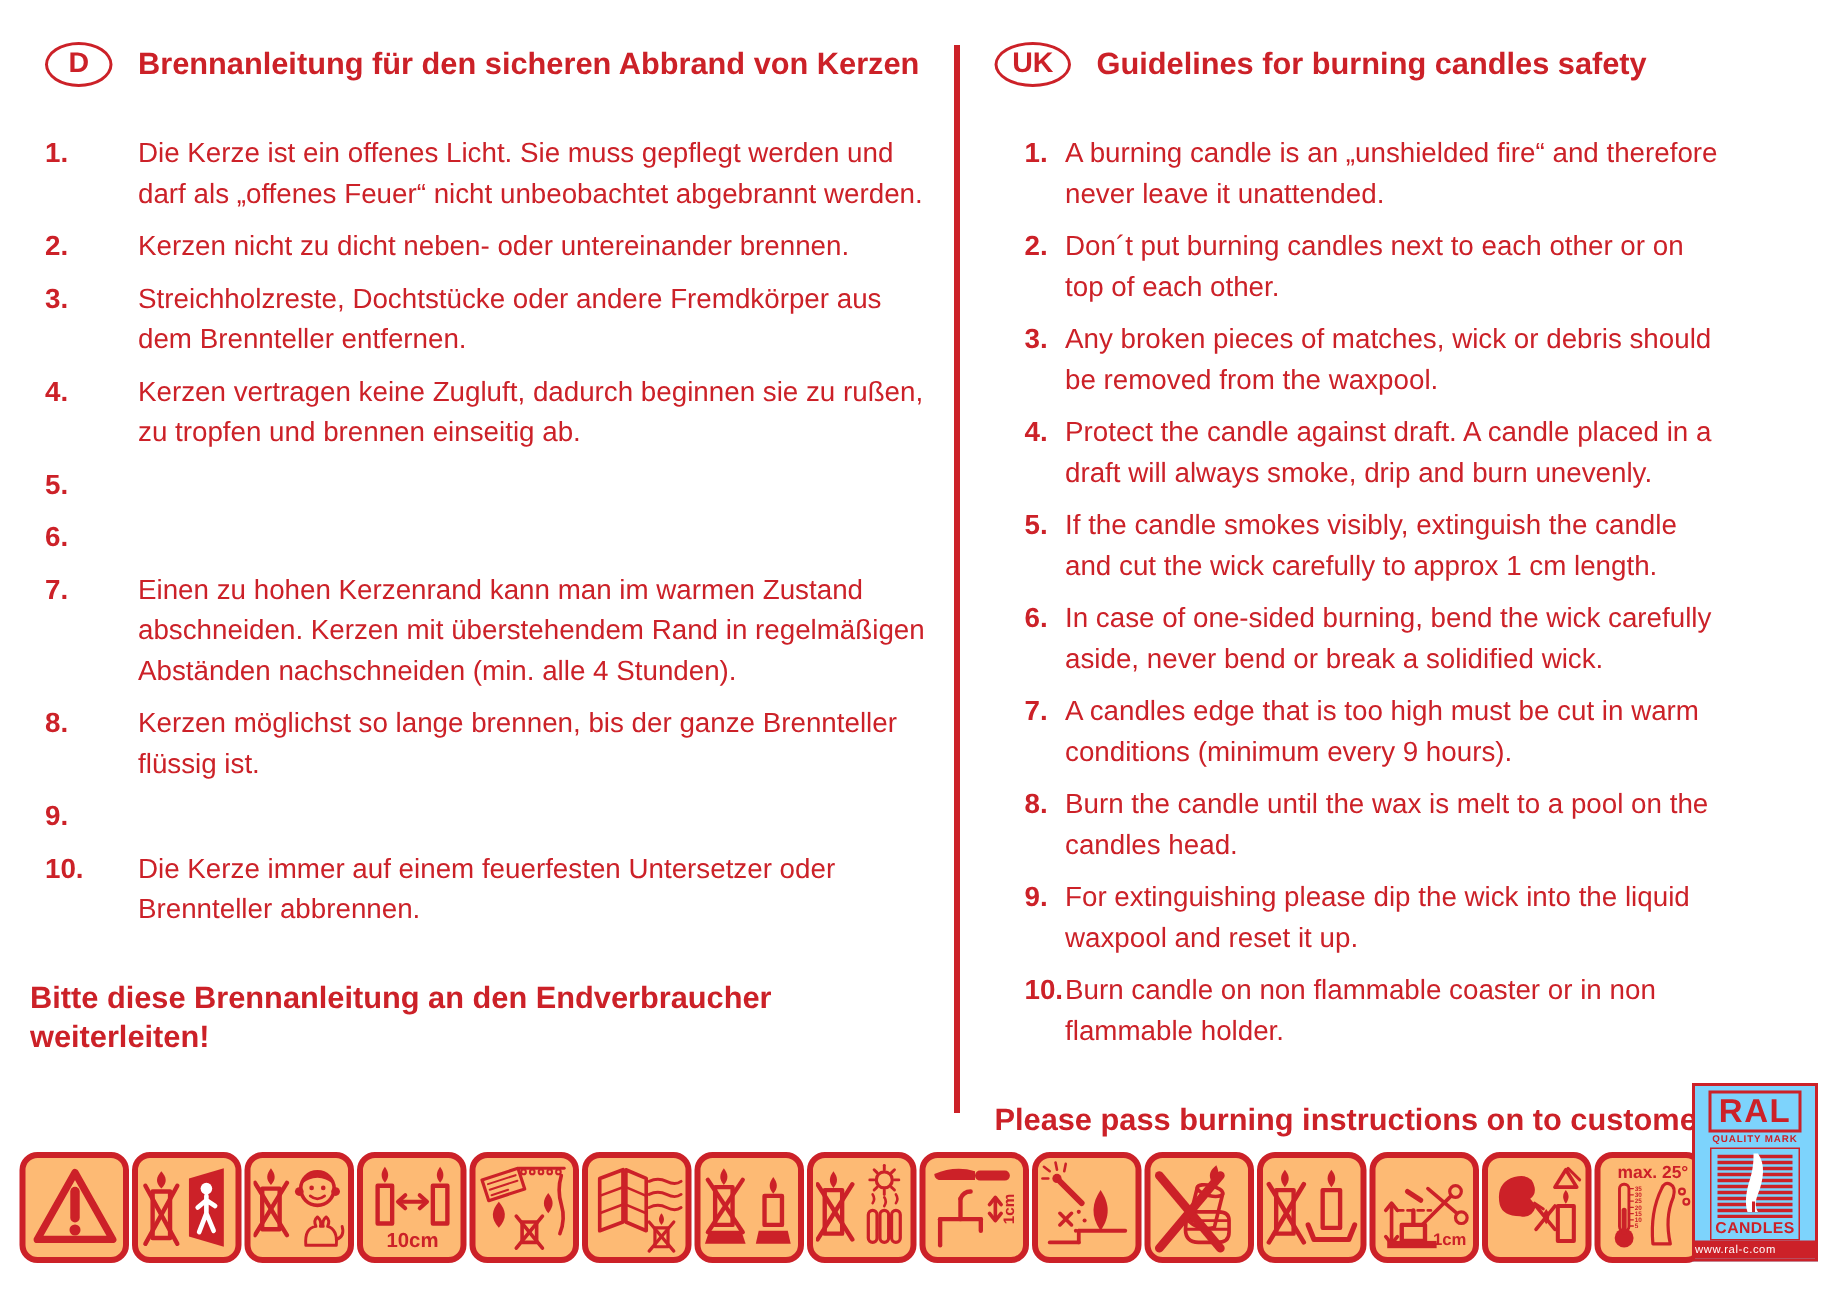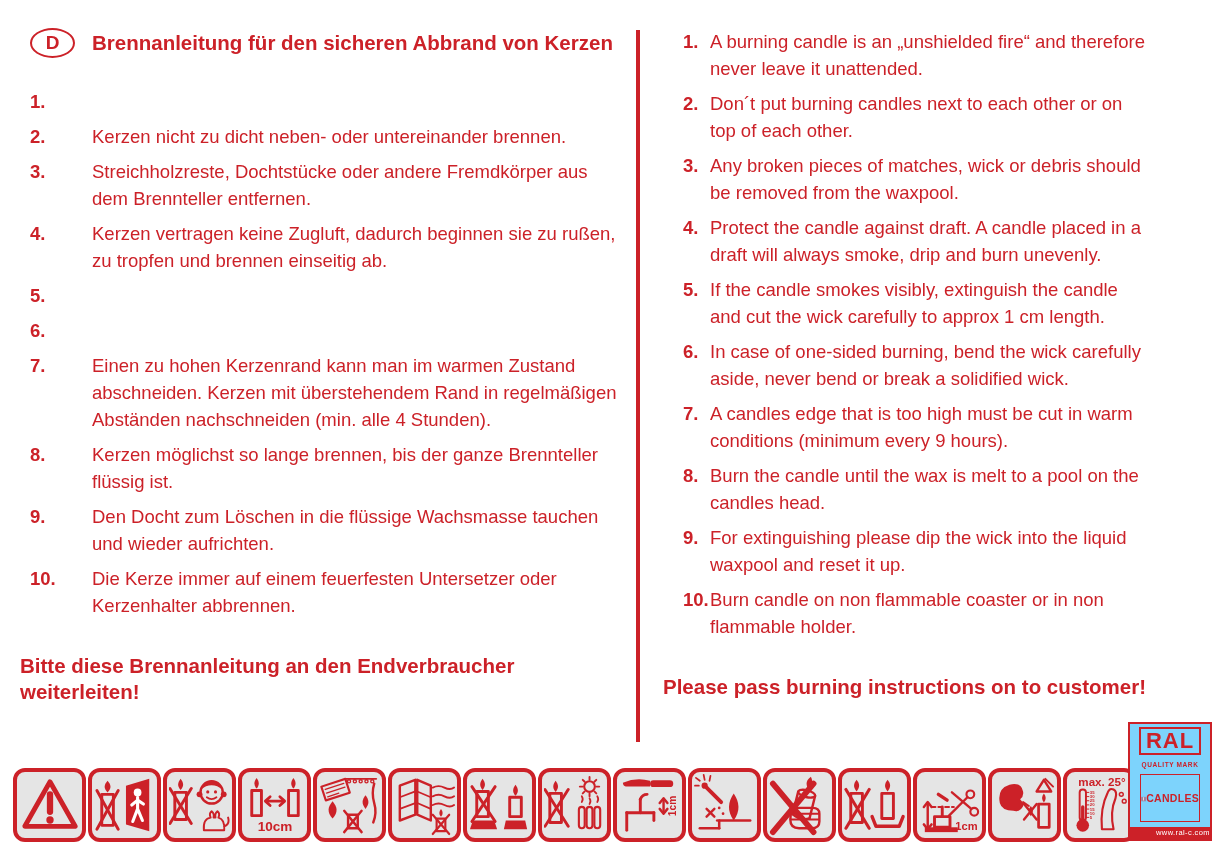--- a/index.html
+++ b/index.html
@@ -26,56 +26,57 @@
   .col-left  .num { width:62px; }
   .col-right .num { width:47px; padding-left:20px; }
   .itext { flex:1 1 auto; }
 
   .footer-note { font-weight:bold; font-size:20.5px; line-height:26px; margin-top:34px; }
   .col-left .footer-note { margin-left:-10px; }
 
   
   .picto-row { position:absolute; left:13px; top:768px; display:flex; gap:2px; }
   .picto { width:73px; height:74px; border:4px solid var(--red); border-radius:12px;
-    background:#e5e5e5; display:flex; align-items:center; justify-content:center; flex:0 0 auto; }
+    background:#fdba74; display:flex; align-items:center; justify-content:center; flex:0 0 auto; }
   .picto svg { width:62px; height:62px; }
   .picto svg .s { fill:none; stroke:var(--red); stroke-linecap:round; stroke-linejoin:round; }
   .picto svg .f { fill:var(--red); stroke:none; }
   .picto svg .w { fill:none; stroke:#fff; stroke-linecap:round; stroke-linejoin:round; }
   .picto svg .wf { fill:#fff; stroke:none; }
   .picto svg text { fill:var(--red); font-weight:bold; stroke:none;
     font-family:"Liberation Sans", sans-serif; }
 
   
   .ral { position:absolute; left:1128px; top:722px; width:84px; height:119px;
     border:2px solid var(--red); background:#7dd3fc; display:flex; flex-direction:column;
     align-items:center; justify-content:space-between; padding-top:3px; }
   .ral-word { border:2px solid var(--red); font-weight:bold; font-size:22px; line-height:24px;
     padding:0 5px; letter-spacing:1px; }
   .ral-quality { font-weight:bold; font-size:6.5px; letter-spacing:0.6px; margin-top:1px; }
   .ral-box { border:1.5px solid var(--red); width:60px; margin-top:1px;
-    display:flex; flex-direction:row; align-items:center; }
+    display:flex; flex-direction:column; align-items:center; }
   .ral-box svg { width:54px; height:44px; display:block; margin:2px 0 0 0; }
   .ral-candles { font-weight:bold; font-size:10.5px; letter-spacing:0.3px; line-height:14px; }
   .ral-url { background:var(--red); color:#fff; font-size:7.5px; line-height:12px;
-    width:100%; text-align:right; letter-spacing:0.4px; }
+    width:100%; text-align:left; letter-spacing:0.4px; }
 </style>
 </head>
 <body>
 
 <div class="page">
 
   <div class="col col-left">
     <div class="col-header">
       <span class="badge badge-d">D</span>
       <span class="col-title">Brennanleitung für den sicheren Abbrand von Kerzen</span>
     </div>
     <div>
       <div class="item">
           <span class="num">1.</span>
+          <span class="itext">Die Kerze ist ein offenes Licht. Sie muss gepflegt werden und darf als „offenes Feuer“ nicht unbeobachtet abgebrannt werden.</span>
         </div>
       <div class="item">
           <span class="num">2.</span>
           <span class="itext">Kerzen nicht zu dicht neben- oder untereinander brennen.</span>
         </div>
       <div class="item">
           <span class="num">3.</span>
           <span class="itext">Streichholzreste, Dochtstücke oder andere Fremdkörper aus dem Brennteller entfernen.</span>
         </div>
       <div class="item">
@@ -91,33 +92,36 @@
       <div class="item">
           <span class="num">7.</span>
           <span class="itext">Einen zu hohen Kerzenrand kann man im warmen Zustand abschneiden. Kerzen mit überstehendem Rand in regelmäßigen Abständen nachschneiden (min. alle 4 Stunden).</span>
         </div>
       <div class="item">
           <span class="num">8.</span>
           <span class="itext">Kerzen möglichst so lange brennen, bis der ganze Brennteller flüssig ist.</span>
         </div>
       <div class="item">
           <span class="num">9.</span>
-          <span class="itext">Den Docht zum Löschen in die flüssige Wachsmasse tauchen und wieder aufrichten.</span>
         </div>
       <div class="item">
           <span class="num">10.</span>
-          <span class="itext">Die Kerze immer auf einem feuerfesten Untersetzer oder Kerzenhalter abbrennen.</span>
+          <span class="itext">Die Kerze immer auf einem feuerfesten Untersetzer oder Brennteller abbrennen.</span>
         </div>
     </div>
     <div class="footer-note">Bitte diese Brennanleitung an den Endverbraucher weiterleiten!</div>
   </div>
 
   <div class="divider"></div>
 
   <div class="col col-right">
+    <div class="col-header">
+      <span class="badge badge-uk">UK</span>
+      <span class="col-title">Guidelines for burning candles safety</span>
+    </div>
     <div>
       <div class="item">
           <span class="num">1.</span>
           <span class="itext">A burning candle is an „unshielded fire“ and therefore never leave it unattended.</span>
         </div>
       <div class="item">
           <span class="num">2.</span>
           <span class="itext">Don´t put burning candles next to each other or on top of each other.</span>
         </div>
       <div class="item">

